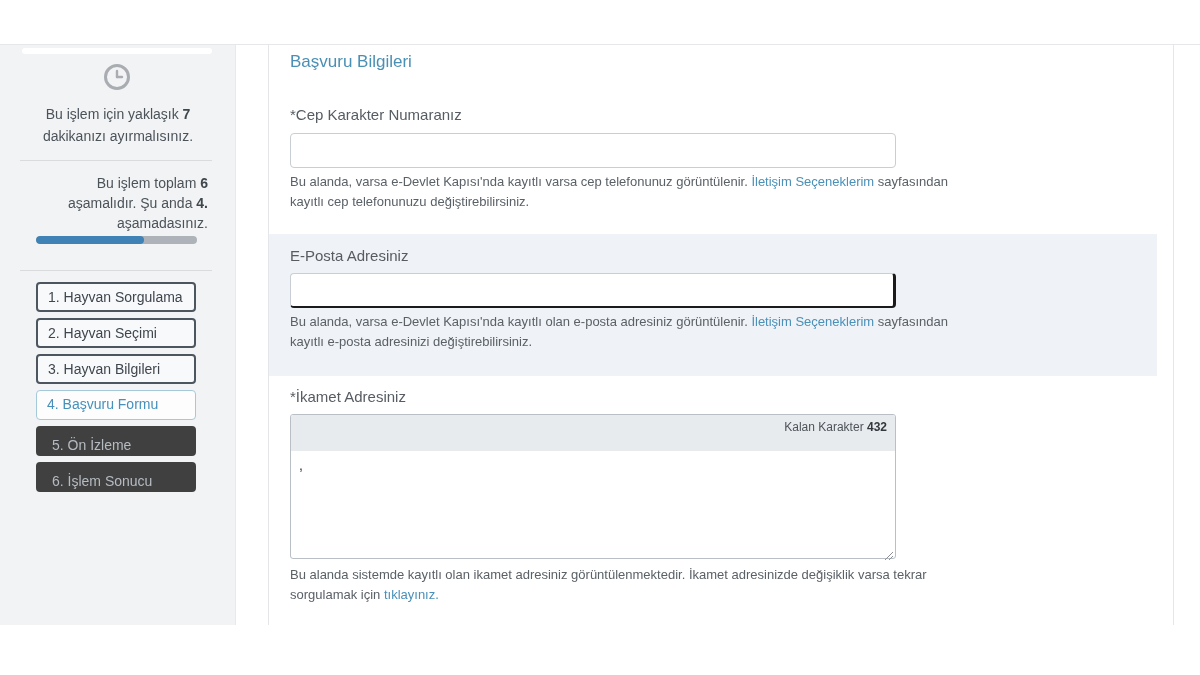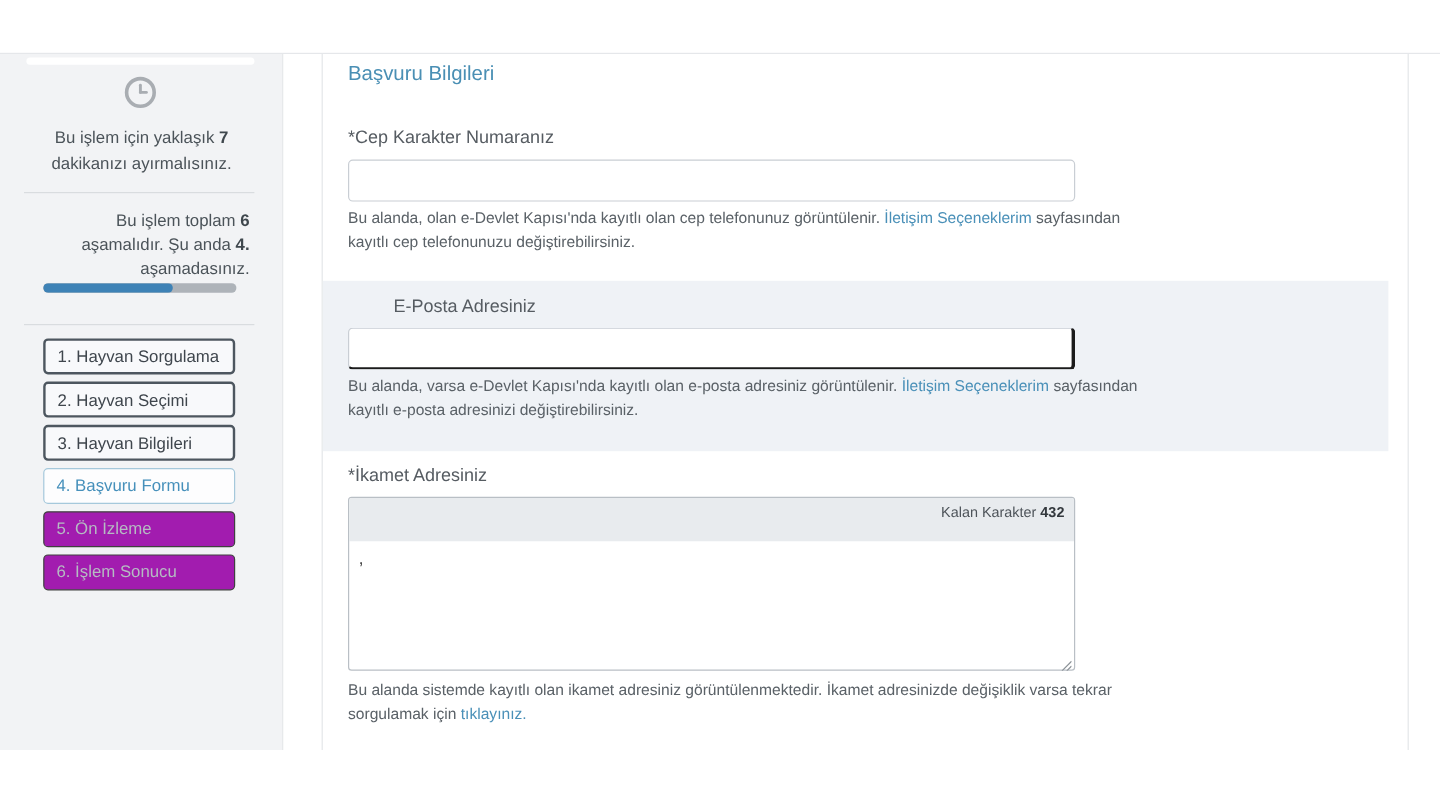--- a/index.html
+++ b/index.html
@@ -18,31 +18,31 @@
   .divider { position:absolute; left:20px; width:192px; height:1px; background:#d9dcdf; }
   .divider.d1 { top:115px; }
   .divider.d2 { top:225px; }
   .note-text { position:absolute; left:36px; top:128px; width:172px; text-align:right; font-size:14px; line-height:20px; color:#4b5359; }
   .progress-track { position:absolute; left:36px; top:191px; width:161px; height:8px; background:#aeb3b9; border-radius:4px; overflow:hidden; }
   .progress-fill { height:100%; width:67%; background:#3e82b6; border-radius:4px; }
 
   .steps { position:absolute; left:36px; top:237px; width:160px; }
   .step-btn { width:160px; height:30px; margin-bottom:6px; border-radius:4px; font-size:14px; line-height:27px; padding-left:10px; background:#f8f9fb; border:2px solid #4d565f; color:#3f464d; cursor:pointer; }
   .step-btn.active { border:1.5px solid #a5c8db; background:#fdfdfe; color:#4690bb; }
-  .step-btn.disabled { border:1px solid #404040; background:#a21caf; color:#b5bbc2; cursor:default; }
+  .step-btn.disabled { border:6px solid #404040; background:#404040; color:#b5bbc2; cursor:default; }
 
   
   .card-border-left  { position:absolute; left:268px; top:45px; width:1px; height:580px; background:#e4e6e9; }
   .card-border-right { position:absolute; left:1173px; top:45px; width:1px; height:580px; background:#e4e6e9; }
 
   .heading { position:absolute; left:290px; top:52px; font-size:17px; color:#4a8fb4; }
 
   .field-label { position:absolute; left:290px; font-size:15px; color:#565c62; }
   .lbl-phone { top:106px; }
-  .lbl-email { top:247px;margin-left:38px; }
+  .lbl-email { top:247px; }
   .lbl-addr  { top:388px; }
 
   .text-input { position:absolute; left:290px; width:606px; height:35px; background:#ffffff; border:1px solid #c9ced4; border-radius:4px; font-size:14px; color:#333; padding:0 8px; outline:none; }
   .inp-phone { top:133px; }
   .inp-email { top:273px; border-right:3px solid #1b1b1b; border-bottom:2px solid #1b1b1b; }
 
   .helper { position:absolute; left:290px; width:660px; font-size:13px; line-height:19.5px; color:#5a6167; }
   .hp-phone { top:172px; }
   .hp-email { top:312px; }
   .hp-addr  { top:565px; }
@@ -100,21 +100,21 @@
 
   <div class="card-border-left"></div>
   <div class="card-border-right"></div>
 
   <div class="band"></div>
 
   <div class="heading">Başvuru Bilgileri</div>
 
   <div class="field-label lbl-phone">*Cep Karakter Numaranız</div>
   <input class="text-input inp-phone" type="text" value="" style="">
-  <div class="helper hp-phone"><span>Bu alanda, olan e-Devlet Kapısı'nda kayıtlı olan cep telefonunuz görüntülenir. </span><a class="link">İletişim Seçeneklerim</a><span> sayfasından kayıtlı cep telefonunuzu değiştirebilirsiniz.</span></div>
+  <div class="helper hp-phone"><span>Bu alanda, varsa e-Devlet Kapısı'nda kayıtlı varsa cep telefonunuz görüntülenir. </span><a class="link">İletişim Seçeneklerim</a><span> sayfasından kayıtlı cep telefonunuzu değiştirebilirsiniz.</span></div>
 
   <div class="field-label lbl-email above">E-Posta Adresiniz</div>
   <input class="text-input inp-email above" type="text" value="" style="">
   <div class="helper hp-email above"><span>Bu alanda, varsa e-Devlet Kapısı'nda kayıtlı olan e-posta adresiniz görüntülenir. </span><a class="link">İletişim Seçeneklerim</a><span> sayfasından kayıtlı e-posta adresinizi değiştirebilirsiniz.</span></div>
 
   <div class="field-label lbl-addr">*İkamet Adresiniz</div>
 
   <div class="ta-wrap">
     <div class="ta-header"><span>Kalan Karakter </span><b>432</b></div>
     <div class="ta-body">,</div>

